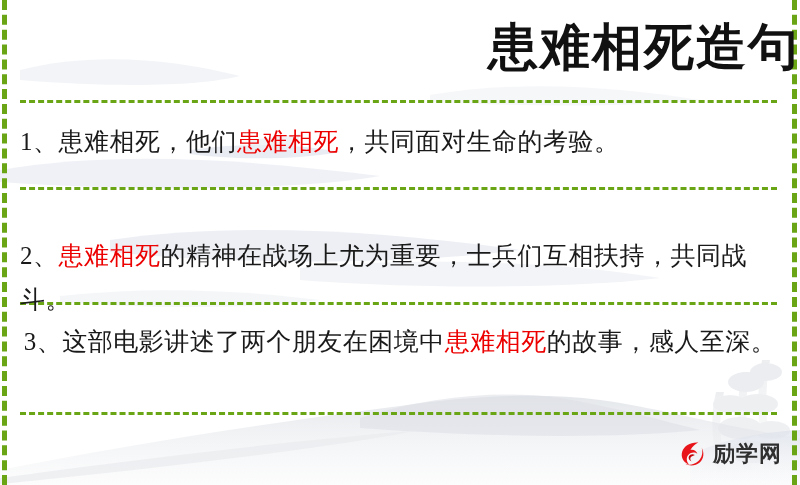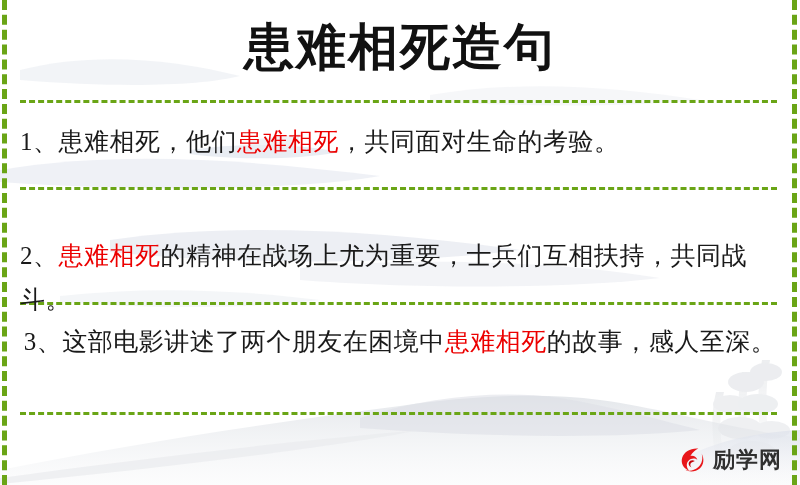--- a/index.html
+++ b/index.html
@@ -52,21 +52,21 @@
     border-top: 3px dashed #6aa516;
     z-index: 3;
   }
 
   
   .title {
     position: absolute;
     left: 0;
     top: 14px;
     width: 800px;
-    text-align: center;
+    text-align: right;
     font-family: "DejaVu Serif", "Liberation Serif", serif;
     font-size: 50px;
     line-height: 66px;
     font-weight: bold;
     letter-spacing: 2px;
     color: #111111;
     z-index: 4;
     white-space: nowrap;
   }
 
@@ -95,21 +95,21 @@
     font-family: "DejaVu Serif", "Liberation Serif", serif;
   }
   #s1 { top: 120px; }
   #s2 { top: 194px; margin-top: 40px; }
   #s3 { top: 320px; text-align: center; }
 
   
   .brand {
     position: absolute;
     right: 18px;
-    bottom: 10px;
+    bottom: 16px;
     display: flex;
     align-items: center;
     gap: 6px;
     z-index: 5;
   }
   .brand-mark {
     width: 30px;
     height: 30px;
     display: block;
   }

